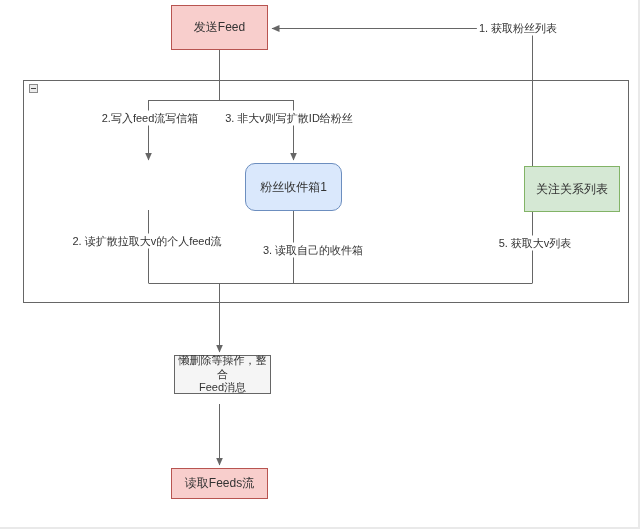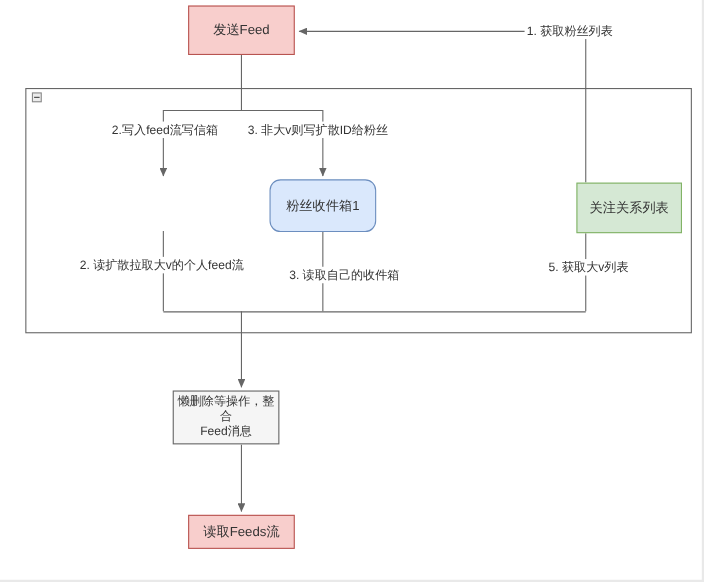--- a/index.html
+++ b/index.html
@@ -77,21 +77,21 @@
   .node-gray {
     background: var(--gray-fill, #f5f5f5);
     border: 1px solid var(--gray-border, #666666);
     font-size: 11px;
   }
   #node-send-feed   { left: 171px; top: 5px;   width: 97px; height: 45px; }
   #node-outbox      { left: 98px;  top: 163px; width: 98px; height: 47px; }
   #node-inbox2      { left: 337px; top: 164px; width: 52px; height: 46px; z-index: 2; }
   #node-inbox1      { left: 245px; top: 163px; width: 97px; height: 48px; z-index: 3; }
   #node-follow-list { left: 484px; top: 166px; width: 96px; height: 46px; margin-left: 40px; }
-  #node-lazy-delete { left: 157px; top: 355px; width: 97px; height: 49px; }
+  #node-lazy-delete { left: 174px; top: 355px; width: 97px; height: 39px; }
   #node-read-feeds  { left: 171px; top: 468px; width: 97px; height: 31px; justify-content: center; }
   .edge-label {
     position: absolute;
     transform: translate(-50%, -50%);
     background: var(--label-bg, #ffffff);
     padding: 0 2px;
     font-size: 11px;
     color: var(--text, #333333);
     white-space: nowrap;
     z-index: 2;

